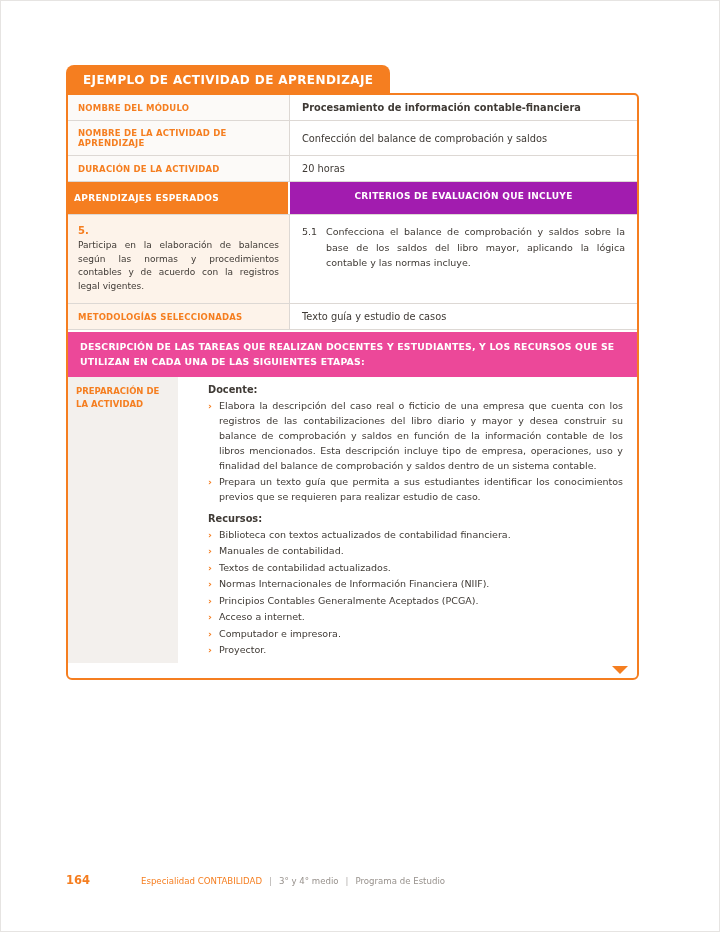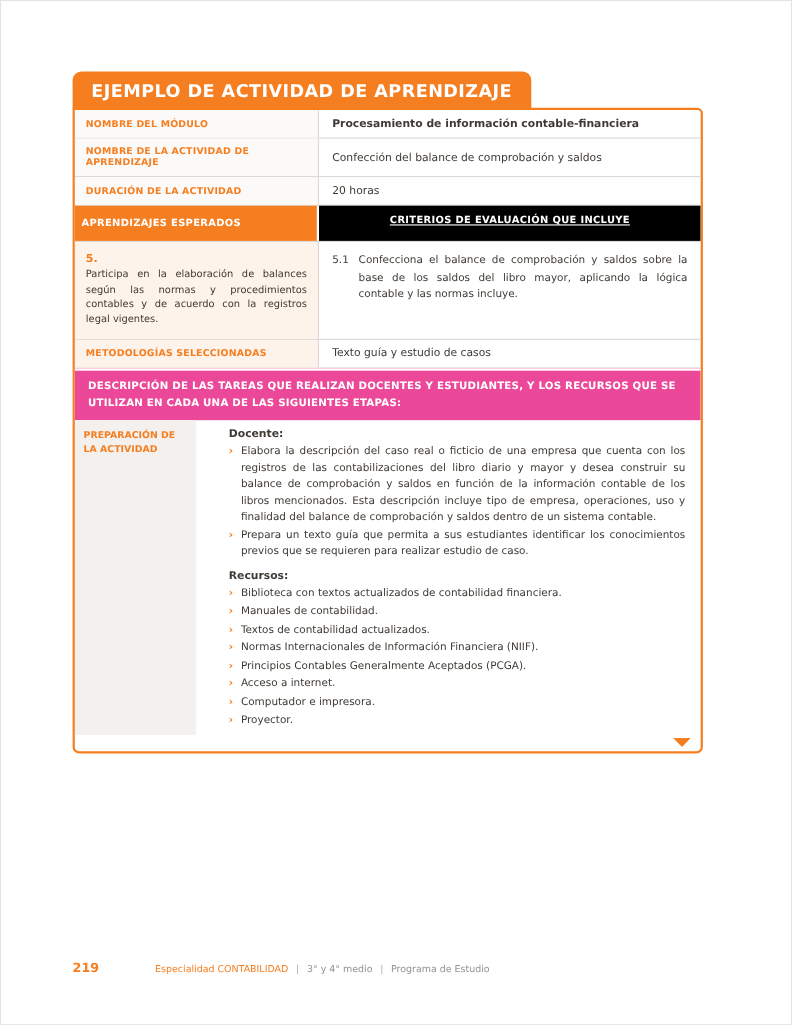--- a/index.html
+++ b/index.html
@@ -3,42 +3,42 @@
 <meta charset="utf-8">
 <style>
   * { margin:0; padding:0; box-sizing:border-box; }
   html,body { width:720px; height:932px; background:#ffffff; }
   body { font-family:"DejaVu Sans", sans-serif; color:#3f3a35; position:relative; }
   .page-frame { position:absolute; inset:0; border:1px solid #e6e4e2; }
 
   .content { position:absolute; left:65px; top:64px; width:573px; }
 
   
-  .badge { display:inline-block; background:#f57e20; color:#ffffff; font-size:16px;
+  .badge { display:inline-block; background:#f57e20; color:#ffffff; font-size:12px;
            font-weight:bold; letter-spacing:0.4px; padding:8px 17px 7px 17px;
            border-radius:8px 8px 0 0; position:relative; z-index:2; }
 
   
   .tbl { border:2px solid #f57e20; border-radius:0 5px 6px 6px; overflow:hidden;
          margin-top:-1px; background:#fff; }
   .row { display:flex; border-bottom:1px solid #ddd8d4; }
   .row:last-child { border-bottom:none; }
   .lbl { width:222px; min-width:222px; background:#fcfaf8; color:#f57e20; font-weight:bold;
          font-size:8.5px; letter-spacing:0.2px; padding:7px 10px; border-right:1px solid #ddd8d4;
          display:flex; align-items:center; }
   .val { flex:1; font-size:9.8px; padding:7px 12px; display:flex; align-items:center; }
   .val.bold { font-weight:bold; }
 
   
   .hdr-row { display:flex; border-bottom:1px solid #ddd8d4; }
   .hdr-left { width:222px; min-width:222px; background:#f57e20; color:#fff; font-weight:bold;
               font-size:9px; letter-spacing:0.3px; text-align:left; padding:11px 6px;
               border-right:2px solid #ffffff; }
-  .hdr-right { flex:1; background:#000000; color:#fff; font-weight:bold; font-size:9px;
-               letter-spacing:0.3px; text-align:center; padding:9px 6px;text-decoration:underline; }
+  .hdr-right { flex:1; background:#a21caf; color:#fff; font-weight:bold; font-size:9px;
+               letter-spacing:0.3px; text-align:center; padding:9px 6px; }
 
   .ap-cell { width:222px; min-width:222px; background:#fdf3ea; padding:8px 10px 10px 10px;
              border-right:1px solid #ddd8d4; font-size:9px; line-height:1.5; }
   .ap-num { color:#f57e20; font-weight:bold; font-size:10px; margin-bottom:1px; }
   .ap-text { text-align:justify; }
   .crit-cell { flex:1; padding:9px 12px 10px 12px; display:flex; font-size:9.5px; line-height:1.65; }
   .crit-num { width:24px; min-width:24px; font-size:9.5px; }
   .crit-text { flex:1; text-align:justify; }
 
   .lbl.cream { background:#fdf3ea; }
@@ -177,21 +177,21 @@
       </div>
 
       <div class="tbl-bottom">
         <div class="tri-down"></div>
       </div>
 
     </div>
   </div>
 
   <div class="footer">
-    <div class="page-num">219</div>
+    <div class="page-num">164</div>
     <div class="foot-text">
       <span class="foot-orange">Especialidad CONTABILIDAD</span>
       <span class="foot-sep">|</span>
       <span>3° y 4° medio</span>
       <span class="foot-sep">|</span>
       <span>Programa de Estudio</span>
     </div>
   </div>
 </div>
 

